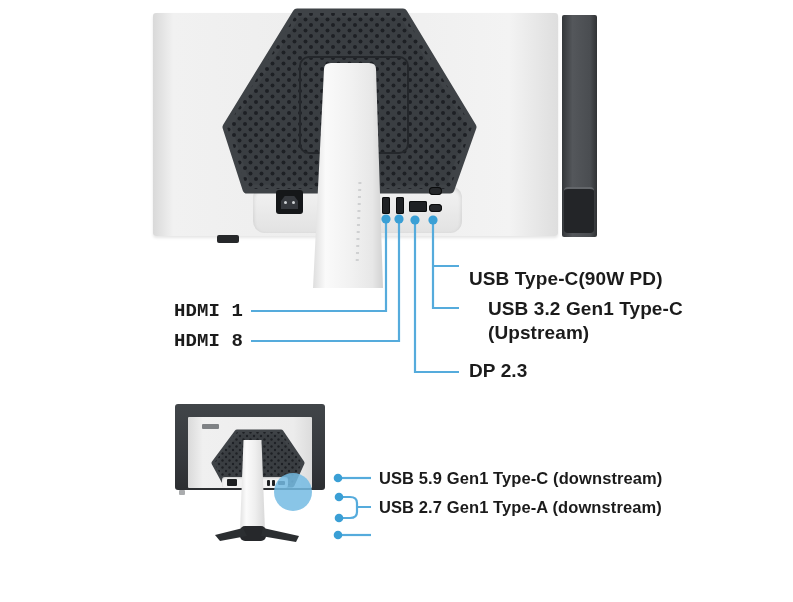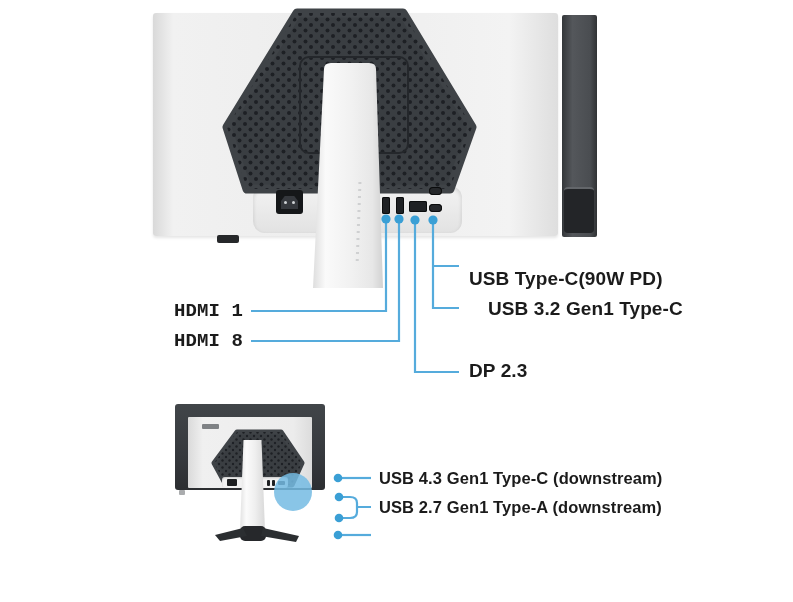--- a/index.html
+++ b/index.html
@@ -184,19 +184,20 @@
       <circle cx="338" cy="535" r="4.3"></circle>
     </g>
   </svg>
 
   <div class="lbl lbl-top lbl-left" style="left:157px;top:301px;">HDMI 1</div>
   <div class="lbl lbl-top lbl-left" style="left:157px;top:331px;">HDMI 8</div>
 
   <div class="lbl lbl-top" style="left:469px;top:257px;margin-top:12px;">USB Type-C(90W PD)</div>
   <div class="lbl lbl-top lbl-top-2line" style="left:469px;top:297px;margin-left:19px;">
     <div>USB 3.2 Gen1 Type-C</div>
+    <div>(Upstream)</div>
   </div>
   <div class="lbl lbl-top" style="left:469px;top:361px;">DP 2.3</div>
 
-  <div class="lbl lbl-bottom" style="left:379px;top:469px;">USB 4.3 Gen1 Type-C (downstream)</div>
+  <div class="lbl lbl-bottom" style="left:379px;top:469px;">USB 5.9 Gen1 Type-C (downstream)</div>
   <div class="lbl lbl-bottom" style="left:379px;top:498px;">USB 2.7 Gen1 Type-A (downstream)</div>
 
 </div>
 
 </body></html>

